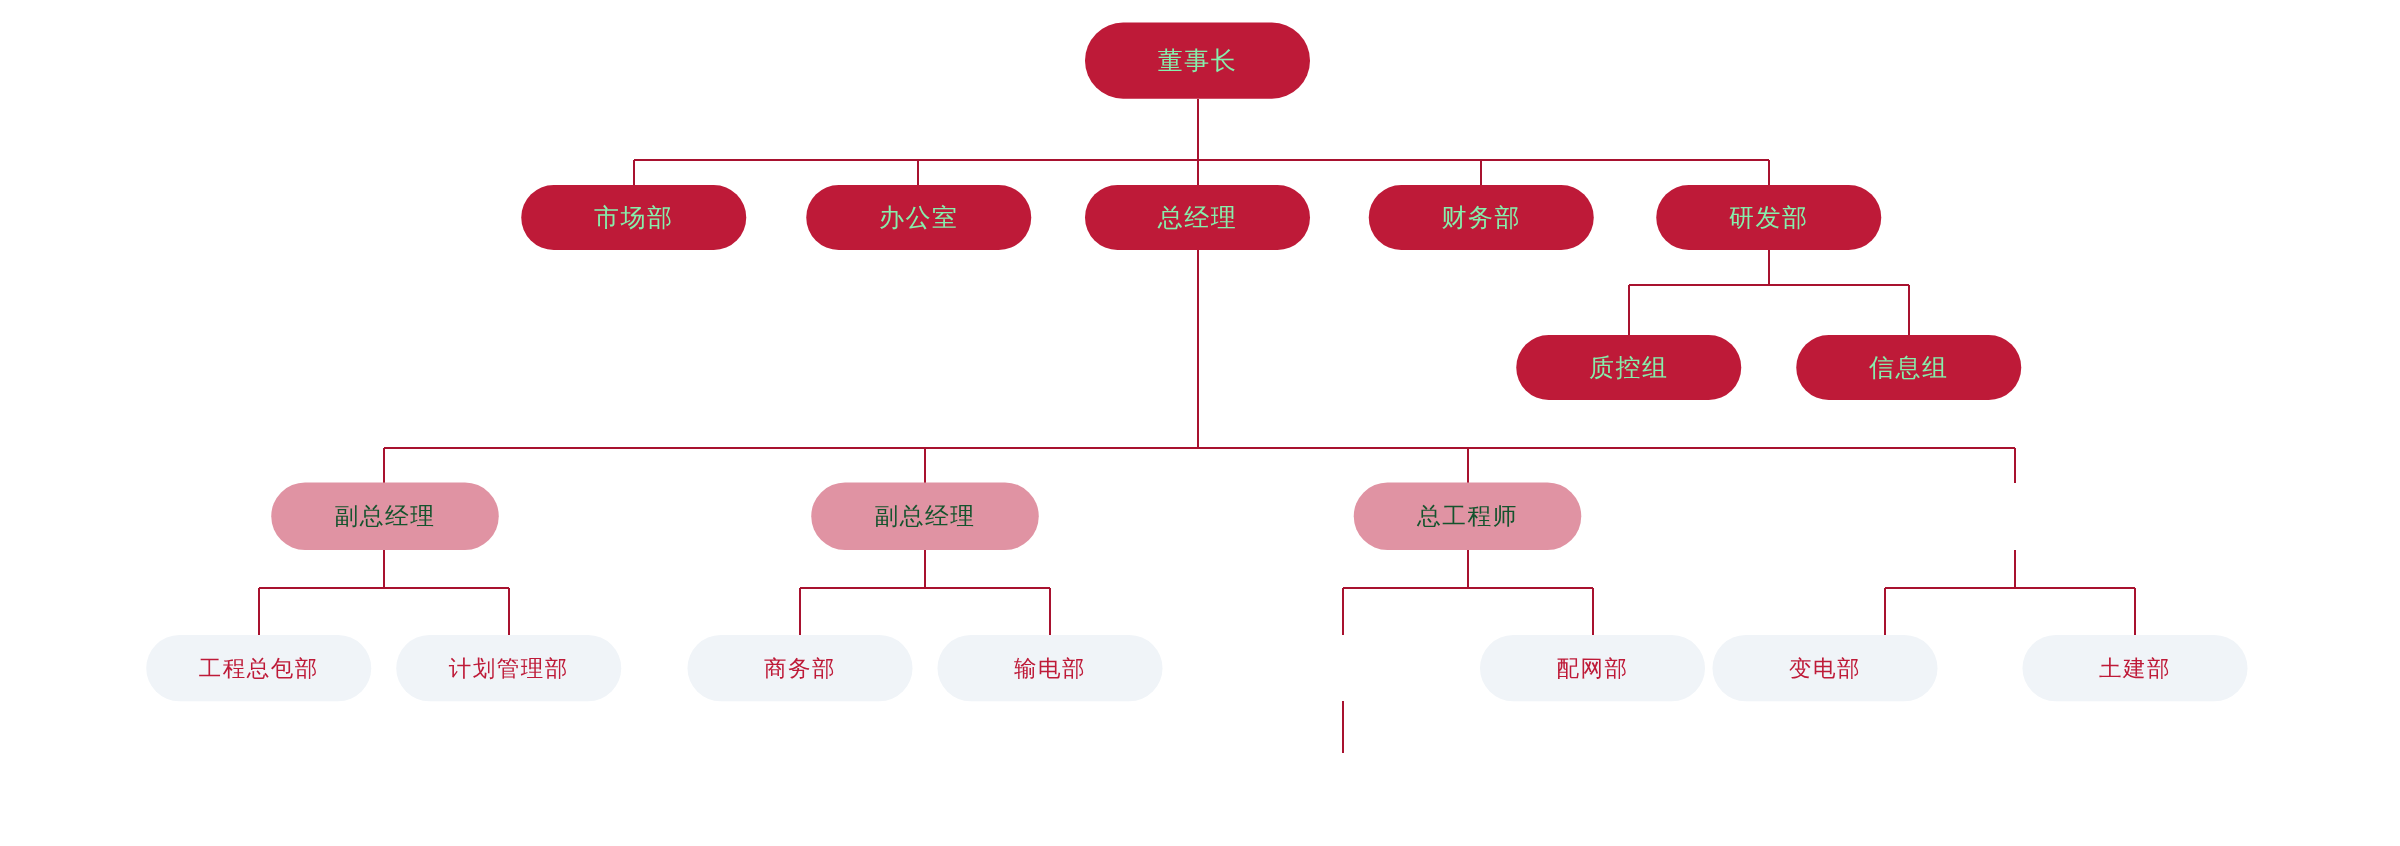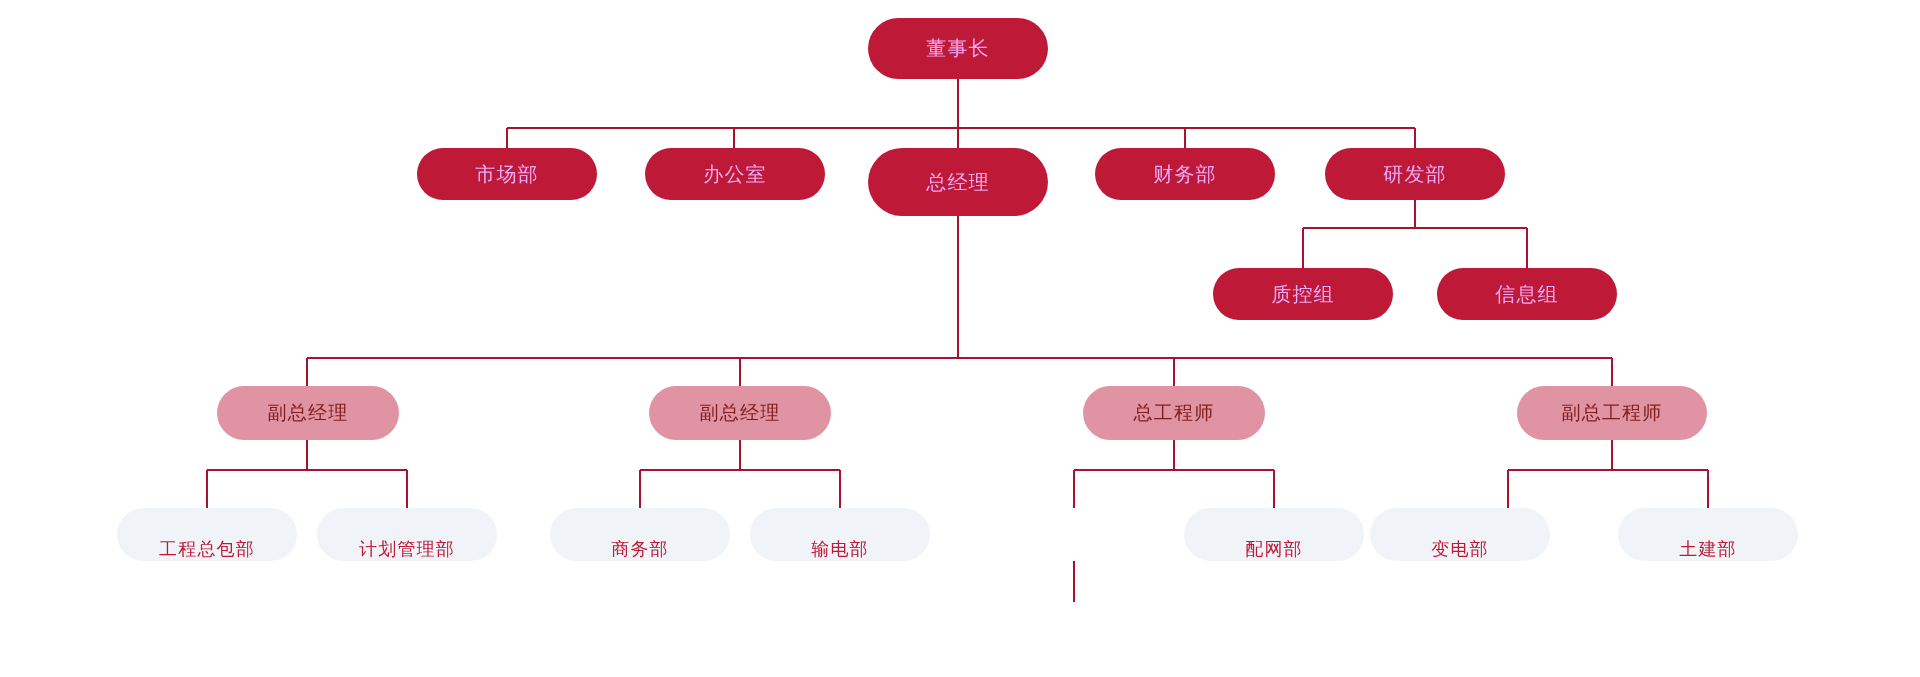--- a/index.html
+++ b/index.html
@@ -39,33 +39,32 @@
     display: flex;
     align-items: center;
     justify-content: center;
     border-radius: 999px;
     white-space: nowrap;
     letter-spacing: 1.2px;
     user-select: none;
   }
   .node-primary {
     background: #BE1A38;
-    color: #f0abfc;
+    color: #86efac;
     font-size: 20px;
   }
   .node-secondary {
     background: #E093A3;
-    color: #7f1d1d;
+    color: #14532d;
     font-size: 19px;
   }
   .node-leaf {
     background: #F0F4F8;
     color: #BE1A38;
     font-size: 18px;
-    align-items: flex-end;
   }
 </style>
 </head>
 <body>
 
 <div id="chart-root">
 
   <svg id="edge-layer" viewBox="0 0 1920 677" width="1920" height="677" xmlns="http://www.w3.org/2000/svg">
     <g fill="none" stroke="#A8122F" stroke-width="1.6" shape-rendering="crispEdges">
 
@@ -119,21 +118,21 @@
     <div class="node node-primary" style="left:868px; top:18px; width:180px; height:61px;">
       <span>董事长</span>
     </div>
 
     <div class="node node-primary" style="left:645px; top:148px; width:180px; height:52px;">
       <span>办公室</span>
     </div>
     <div class="node node-primary" style="left:417px; top:148px; width:180px; height:52px;">
       <span>市场部</span>
     </div>
-    <div class="node node-primary" style="left:868px; top:148px; width:180px; height:68px;justify-content:center;">
+    <div class="node node-primary" style="left:868px; top:148px; width:180px; height:52px;justify-content:center;">
       <span>总经理</span>
     </div>
     <div class="node node-primary" style="left:1095px; top:148px; width:180px; height:52px;">
       <span>财务部</span>
     </div>
     <div class="node node-primary" style="left:1325px; top:148px; width:180px; height:52px;">
       <span>研发部</span>
     </div>
 
     <div class="node node-primary" style="left:1213px; top:268px; width:180px; height:52px;">
@@ -144,23 +143,20 @@
     </div>
 
     <div class="node node-secondary" style="left:217px; top:386px; width:182px; height:54px;">
       <span>副总经理</span>
     </div>
     <div class="node node-secondary" style="left:649px; top:386px; width:182px; height:54px;">
       <span>副总经理</span>
     </div>
     <div class="node node-secondary" style="left:1083px; top:386px; width:182px; height:54px;">
       <span>总工程师</span>
-    </div>
-    <div class="node node-secondary" style="left:1517px; top:386px; width:190px; height:54px;">
-      <span>副总工程师</span>
     </div>
 
     <div class="node node-leaf" style="left:117px; top:508px; width:180px; height:53px;">
       <span>工程总包部</span>
     </div>
     <div class="node node-leaf" style="left:317px; top:508px; width:180px; height:53px;">
       <span>计划管理部</span>
     </div>
     <div class="node node-leaf" style="left:550px; top:508px; width:180px; height:53px;">
       <span>商务部</span>

